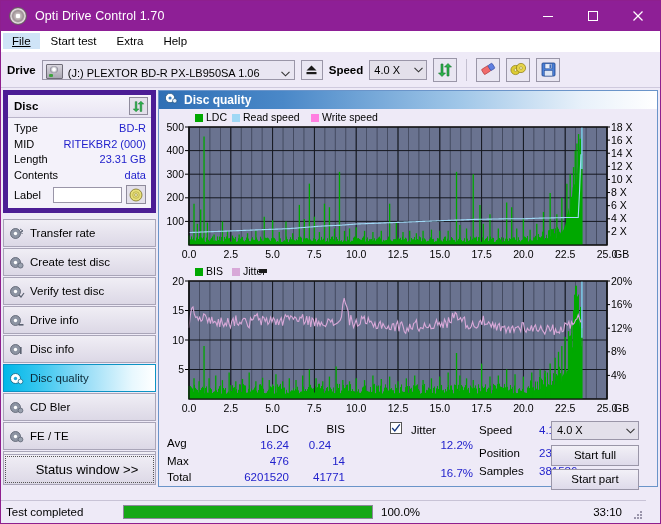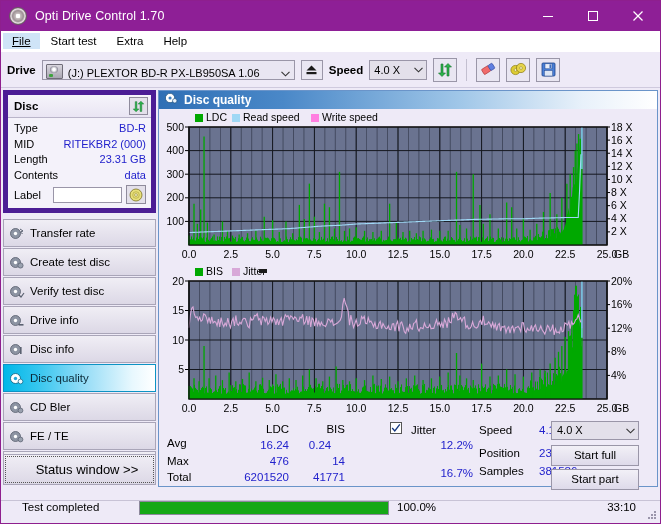--- a/index.html
+++ b/index.html
@@ -149,23 +149,23 @@
     display:flex;align-items:center;justify-content:space-between;
     box-sizing:border-box;font-size:11px;padding:0 3px 0 5px;
   }
   .sm-btn{
     width:88px;height:21px;background:linear-gradient(#f2f0f7,#dedaea);
     border:1px solid #9a96a8;display:flex;align-items:center;justify-content:center;
     box-sizing:border-box;font-size:11.5px;
   }
   
   .statusbar{
-    position:absolute;left:0;right:0;bottom:0;height:22px;
+    position:absolute;left:0;right:14px;bottom:0;height:22px;
     background:#eeeaf7;border-top:1px solid #c8c3d6;
-    display:flex;align-items:flex-start;font-size:11.5px;padding-left:16px;
+    display:flex;align-items:center;font-size:11.5px;
   }
   .sb-text{width:117px;padding-left:5px;}
   .sb-prog{
     width:250px;height:14px;border:1px solid #8d889c;background:#fff;box-sizing:border-box;
     position:relative;overflow:hidden;
   }
   .sb-prog i{display:block;height:100%;background:#16a816;}
   .sb-pct{width:120px;padding-left:8px;}
   .sb-time{flex:1;text-align:right;padding-right:24px;}
   .grip{position:absolute;right:3px;bottom:3px;width:11px;height:11px;}

